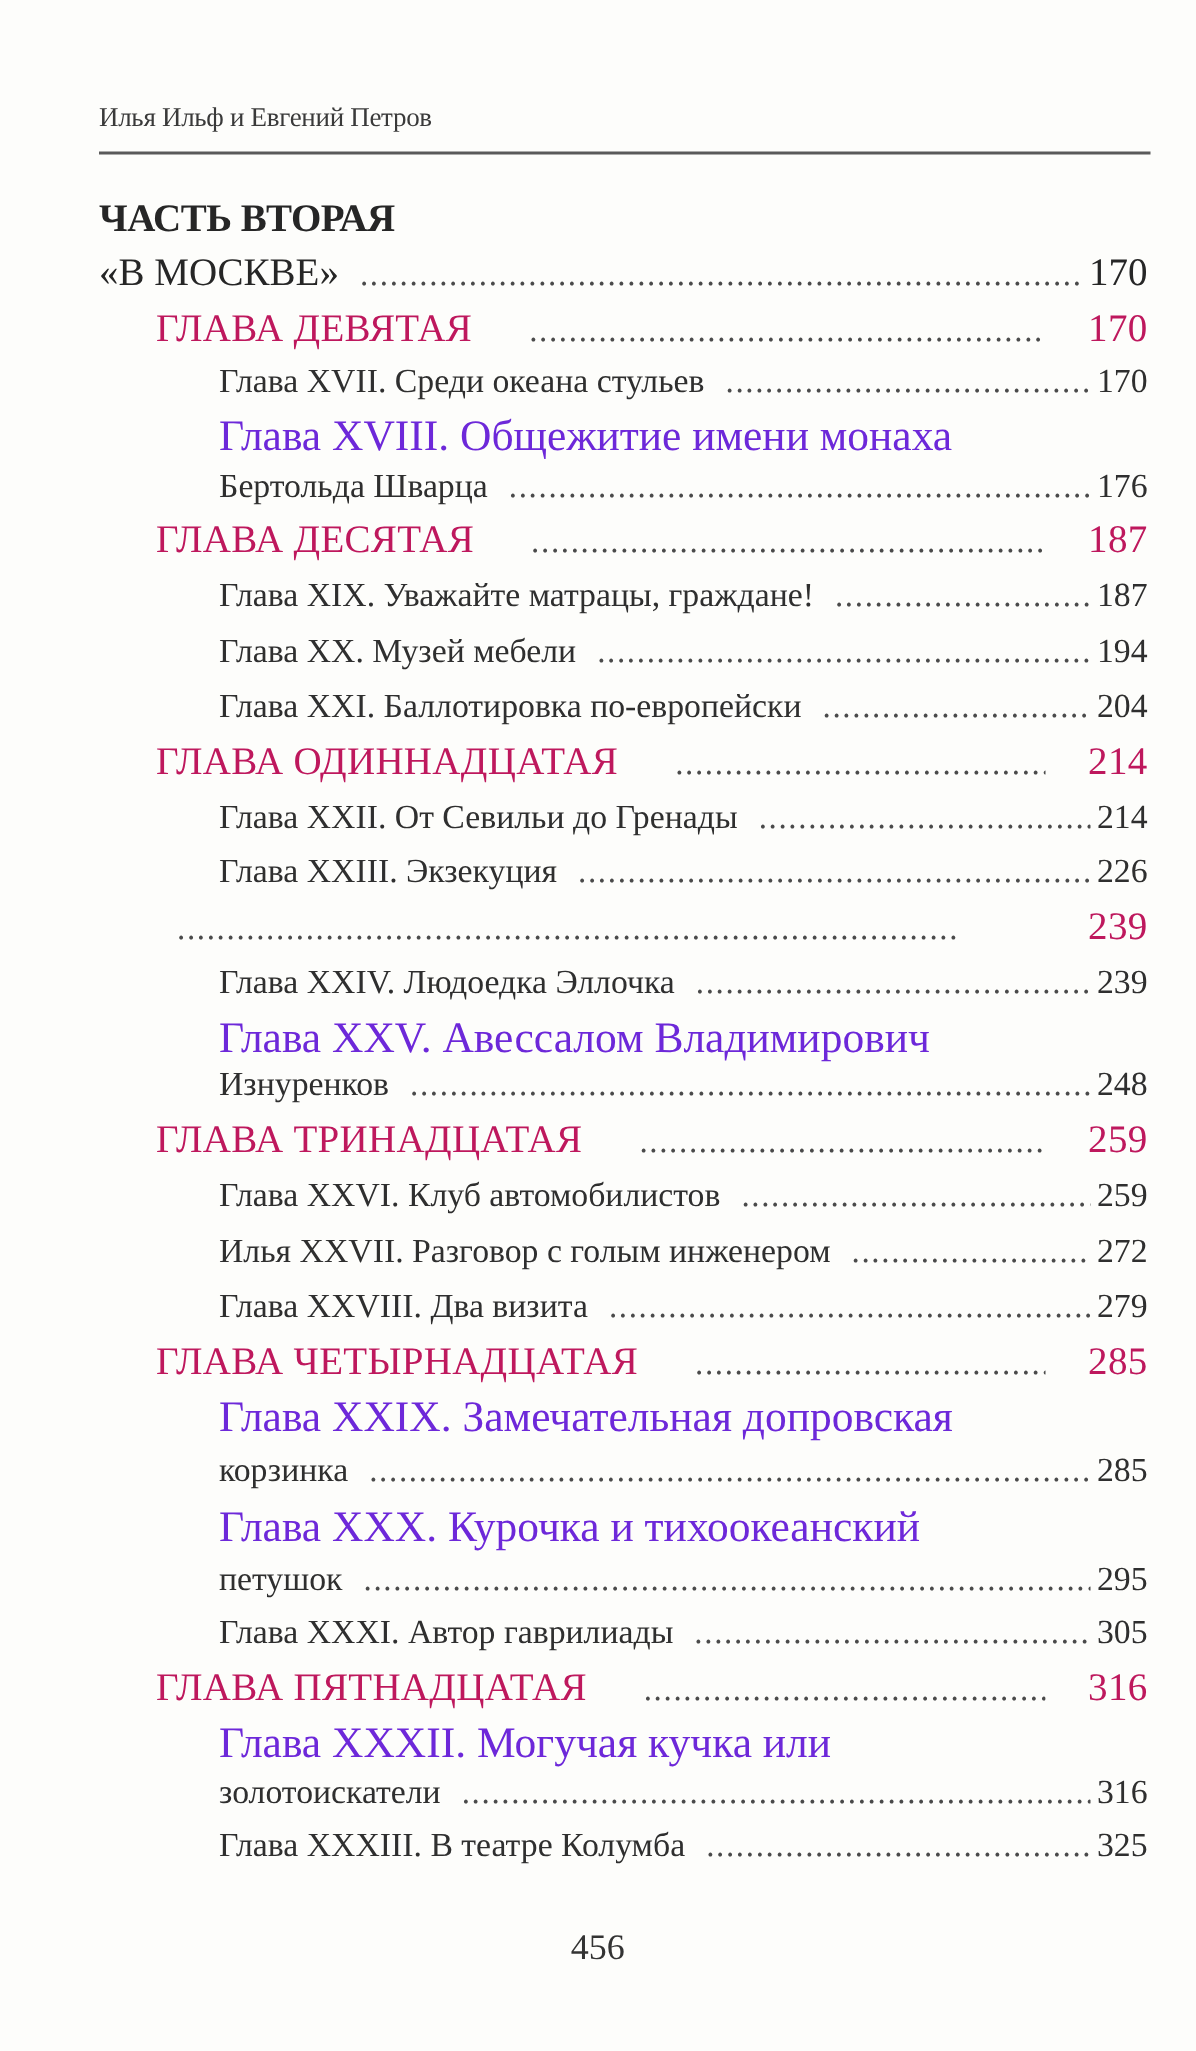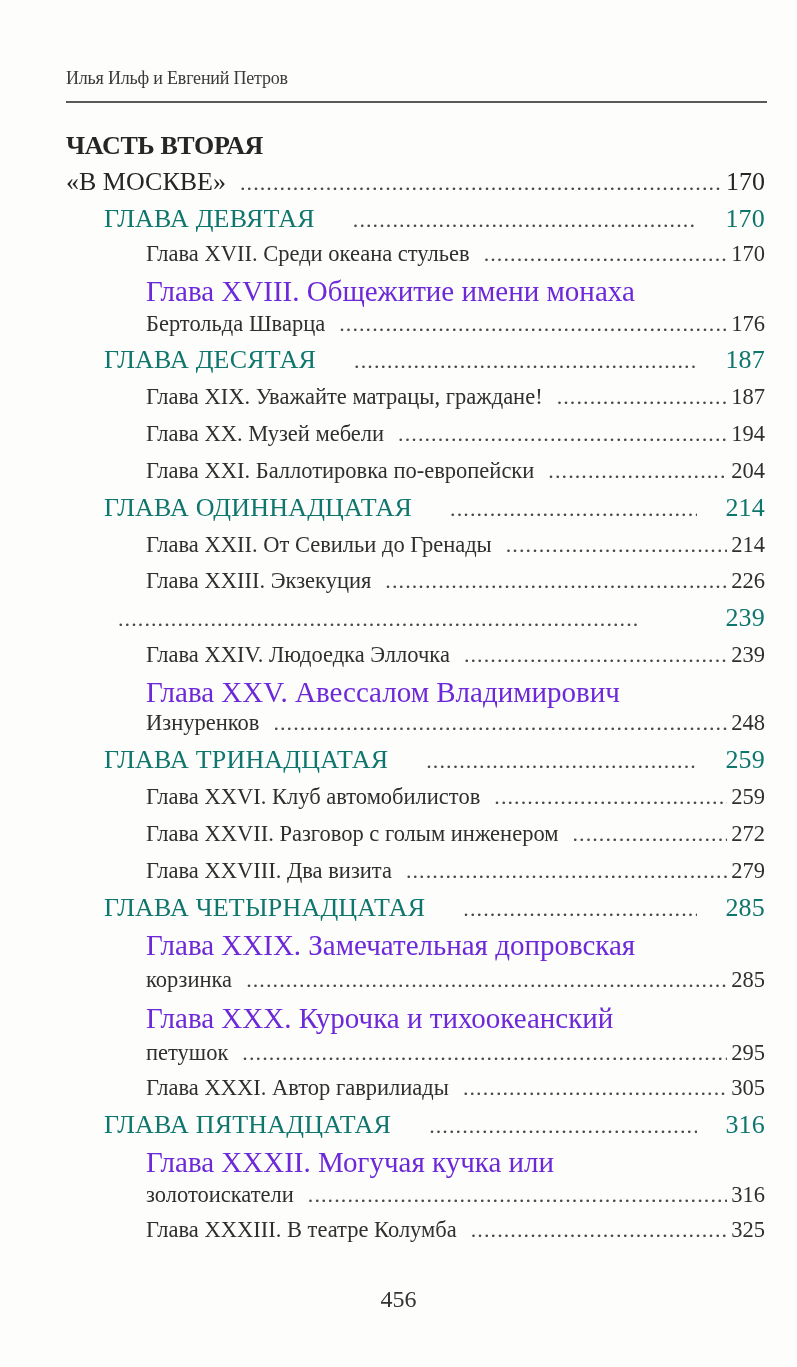--- a/index.html
+++ b/index.html
@@ -33,21 +33,21 @@
   .line .dots::before {
     content: ". . . . . . . . . . . . . . . . . . . . . . . . . . . . . . . . . . . . . . . . . . . . . . . . . . . . . . . . . . . . . . . . . . . . . . . . . . . . . . .";
     letter-spacing: -2.2px;
   }
   .line .page-num { flex: 0 0 auto; }
   .part-title {
     position: absolute; left: 66px; font-weight: bold; font-size: 26px;
     line-height: 36px; color: #262626; letter-spacing: -0.3px; white-space: nowrap;
   }
   .lvl0 { left: 66px; right: 32px; font-size: 26px; font-weight: normal; color: #262626; }
-  .lvl1 { left: 104px; right: 32px; font-size: 26px; color: #0f766e; letter-spacing: 0.2px; gap: 24px; }
+  .lvl1 { left: 104px; right: 32px; font-size: 26px; color: #be185d; letter-spacing: 0.2px; gap: 24px; }
   .lvl2 { left: 146px; right: 32px; font-size: 22.5px; color: #2f2f2f; }
   .lvl2-first {
     position: absolute; left: 146px; font-size: 29px; line-height: 36px;
     color: #6d28d9; white-space: nowrap;
   }
   .folio {
     position: absolute; left: 0; width: 797px; top: 1262px;
     text-align: center; font-size: 24px; color: #333; margin-top: 24px;
   }
 </style>
@@ -140,21 +140,21 @@
       <span class="label">ГЛАВА ТРИНАДЦАТАЯ</span>
       <span class="dots"></span>
       <span class="page-num">259</span>
     </div>
     <div class="line lvl2" style="top:779px">
       <span class="label">Глава XXVI. Клуб автомобилистов</span>
       <span class="dots"></span>
       <span class="page-num">259</span>
     </div>
     <div class="line lvl2" style="top:816px">
-      <span class="label">Глава XXVII. Разговор с голым инженером</span>
+      <span class="label">Илья XXVII. Разговор с голым инженером</span>
       <span class="dots"></span>
       <span class="page-num">272</span>
     </div>
     <div class="line lvl2" style="top:853px">
       <span class="label">Глава XXVIII. Два визита</span>
       <span class="dots"></span>
       <span class="page-num">279</span>
     </div>
 
     <div class="line lvl1" style="top:890px">

